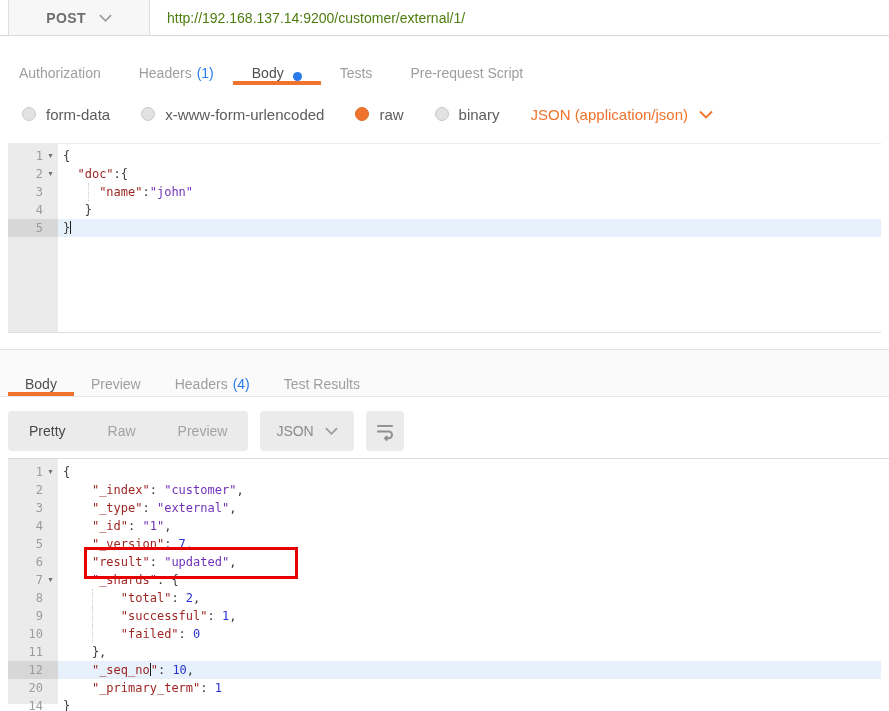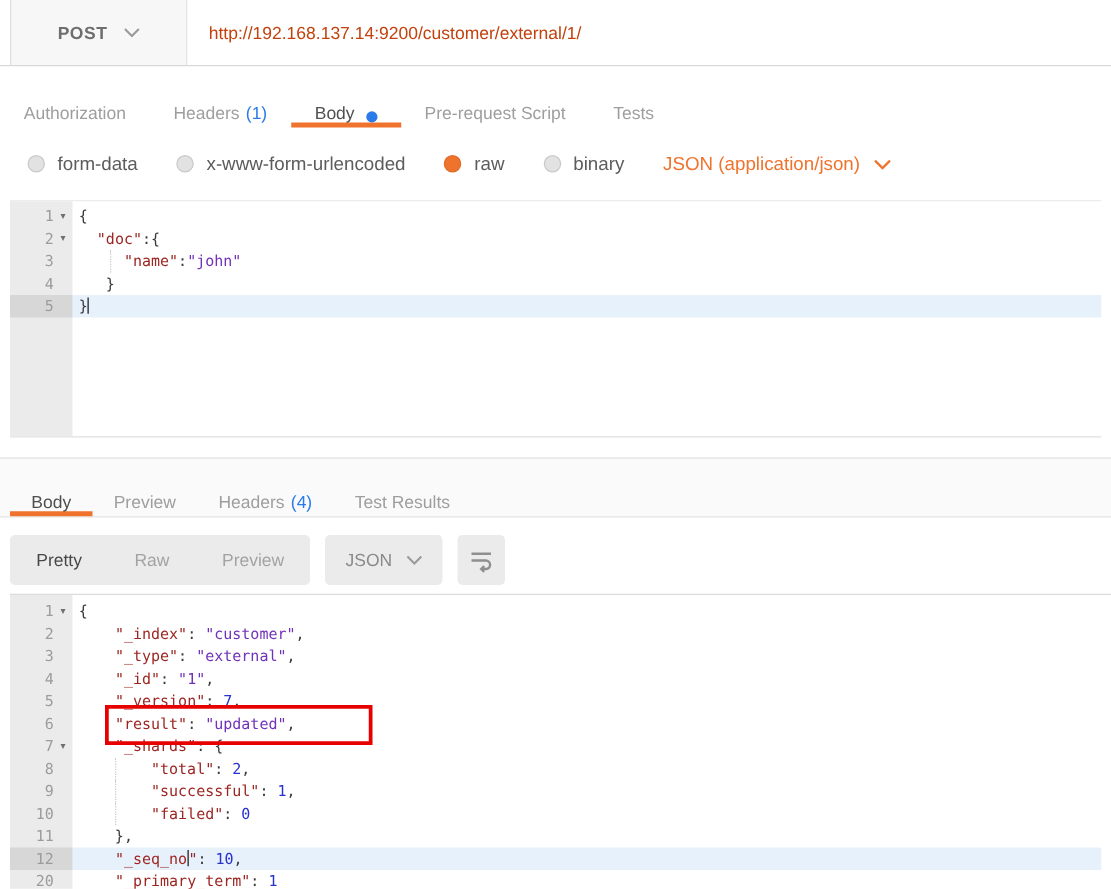--- a/index.html
+++ b/index.html
@@ -3,25 +3,25 @@
 <meta charset="utf-8">
 <style>
   :root{
     --orange:#f0732d; --blue:#2a7ae9; --key:#9c2622; --string:#7132b9;
     --number:#2733cc; --annotation:#e60000; --activeline:#e7f1fc;
   }
   *{margin:0;padding:0;box-sizing:border-box}
   html,body{width:889px;height:711px;overflow:hidden;background:#fff;
     font-family:"Liberation Sans",sans-serif;color:#4f4f4f}
   
-  .url-row{height:53px;border-bottom:1px solid #d9d9d9;display:flex;align-items:stretch;padding-left:8px}
+  .url-row{height:36px;border-bottom:1px solid #d9d9d9;display:flex;align-items:stretch;padding-left:8px}
   .method-select{width:142px;background:#f7f7f7;border-left:1px solid #dedede;border-right:1px solid #dedede;
     display:flex;align-items:center;justify-content:center;gap:13px;color:#6e6e6e;font-weight:bold;
     font-size:14px;letter-spacing:.4px;cursor:pointer}
-  .url-input{flex:1;border:none;outline:none;font-size:14px;color:#c2410c;padding-left:17px;
+  .url-input{flex:1;border:none;outline:none;font-size:14px;color:#4d7c0f;padding-left:17px;
     font-family:"Liberation Sans",sans-serif;background:#fff}
   
   .req-tabs{height:49px;display:flex}
   .tab{display:flex;align-items:flex-end;padding:0 19px;font-size:14px;color:#9e9e9e;
     border-bottom:4px solid transparent;cursor:pointer;white-space:nowrap}
   .tab.active{color:#4f4f4f;border-bottom-color:var(--orange)}
   .tab .count{color:var(--blue);margin-left:5px}
   .tab .dot{width:9px;height:9px;border-radius:50%;background:var(--blue);margin-left:9px}
   .resp-tabs{height:48px;background:#fafafa;border-top:1px solid #e2e2e2;border-bottom:1px solid #e6e6e6;
     display:flex;padding-left:8px}
@@ -89,24 +89,24 @@
       </div>
       <div class="tab">
         <span class="tlabel">Headers</span>
         <span class="count">(1)</span>
       </div>
       <div class="tab active">
         <span class="tlabel">Body</span>
         <span class="dot"></span>
       </div>
       <div class="tab">
+        <span class="tlabel">Tests</span>
+      </div>
+      <div class="tab">
         <span class="tlabel">Pre-request Script</span>
-      </div>
-      <div class="tab">
-        <span class="tlabel">Tests</span>
       </div>
     </div>
 
   <div class="mode-row">
     <span id="radios" style="display:flex">
         <label class="radio-opt">
           <span class="rb"></span>
           <span class="rlabel">form-data</span>
         </label>
         <label class="radio-opt">

